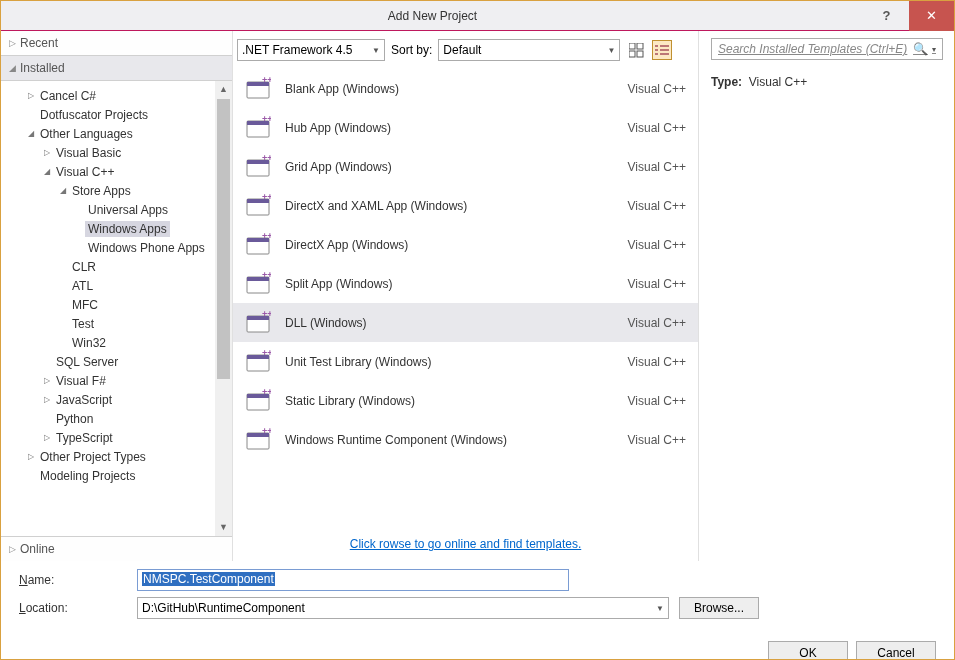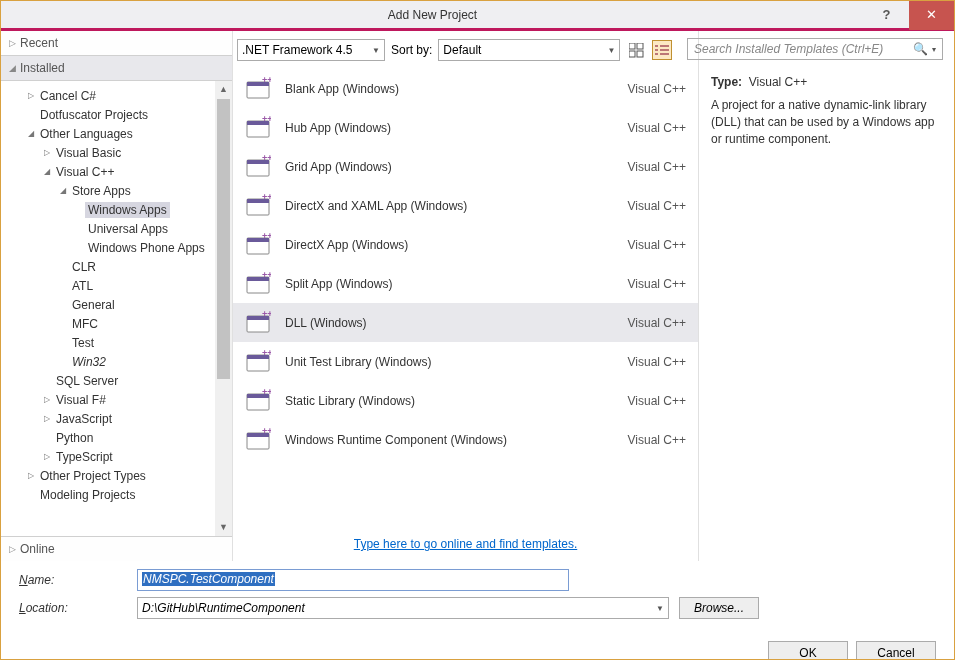--- a/index.html
+++ b/index.html
@@ -1,17 +1,17 @@
 <!DOCTYPE html>
 <html><head>
 <meta charset="utf-8">
 <style>
 * { box-sizing: border-box; margin: 0; padding: 0; font-family: "Segoe UI", Tahoma, sans-serif; }
 body { background: #fff; width: 955px; height: 660px; overflow: hidden; border: 1px solid #d9a140; }
-.titlebar { height: 30px; background: #efeff2; display: flex; align-items: center; border-bottom: 3px solid #be185d; }
+.titlebar { height: 30px; background: #efeff2; display: flex; align-items: center; border-bottom: 1px solid #be185d; }
 .titlebar-title { flex: 1; text-align: center; font-size: 12px; color: #333; }
 .titlebar-btns { display: flex; }
 .titlebar-btn { width: 45px; height: 30px; display: flex; align-items: center; justify-content: center; font-size: 13px; color: #555; }
 .titlebar-btn.close { background: #c7544f; color: #fff; }
 .main { display: flex; height: 530px; }
 .left { width: 232px; display: flex; flex-direction: column; border-right: 1px solid #e0e0e0; }
 .panel-hdr { padding: 5px 8px; font-size: 12px; color: #555; display: flex; align-items: center; background: #fefefe;}
 .panel-hdr .tri { width: 11px; font-size: 9px; color: #888; }
 .panel-hdr.expanded { background: #e8e8ec; border-top:1px solid #d0d0d0; border-bottom:1px solid #d0d0d0;}
 .tree-wrap { flex: 1; overflow: hidden; position: relative; padding: 5px 0; }
@@ -37,21 +37,21 @@
 .tpl-icon { width: 26px; height: 26px; margin-right: 14px; position: relative; }
 .tpl-icon svg { width: 26px; height: 26px; }
 .tpl-name { flex: 1; color: #333; }
 .tpl-lang { color: #555; font-size: 12px; }
 .online-link { text-align: center; padding: 10px; font-size: 12px; }
 .online-link a { color: #0066cc; text-decoration: underline; }
 .right { width: 256px; padding: 44px 12px 8px 12px; font-size: 12px; color: #333; border-left: 1px solid #e0e0e0;}
 .right .type-row { margin-bottom: 8px; }
 .right .desc { line-height: 1.4; }
 .bottom { padding: 8px 18px; font-size: 12px; }
-.form-row { display: flex; align-items: center; margin-bottom: 6px; font-style: italic; }
+.form-row { display: flex; align-items: center; margin-bottom: 6px; }
 .form-row label { width: 118px; color: #333; }
 .form-row label .ul { text-decoration: underline; }
 .form-row .input { border: 1px solid #7a9cd3; padding: 2px 4px; height: 22px; font-size: 12px; }
 .form-row .input.name { width: 432px; background: #fff; }
 .form-row .input.name .selected { background: #2f6fc1; color: #fff; padding: 0 1px; }
 .form-row .input.loc { width: 532px; border: 1px solid #ababab; display: flex; align-items: center; }
 .form-row .input.loc span:first-child { flex: 1; }
 .form-row .btn { border: 1px solid #ababab; background: #eee; padding: 2px 14px; margin-left: 10px; font-size: 12px; height: 22px; display:flex; align-items:center;}
 .btnbar { display: flex; justify-content: flex-end; gap: 8px; padding: 8px 18px 14px; }
 .btnbar .btn { border: 1px solid #ababab; background: #eee; width: 80px; height: 24px; font-size: 12px; display:flex; align-items:center; justify-content:center;}
@@ -101,51 +101,47 @@
           <div class="row" style="padding-left: 36px;">
             <span class="tri">◢</span>
             <span class="lbl">Visual C++</span>
           </div>
           <div class="row" style="padding-left: 52px;">
             <span class="tri">◢</span>
             <span class="lbl">Store Apps</span>
           </div>
           <div class="row" style="padding-left: 68px;">
             <span class="tri"></span>
+            <span class="lbl">Universal Apps</span>
+          </div>
+          <div class="row" style="padding-left: 68px;">
+            <span class="tri"></span>
             <span class="lbl sel">Windows Apps</span>
           </div>
           <div class="row" style="padding-left: 68px;">
             <span class="tri"></span>
-            <span class="lbl">Universal Apps</span>
-          </div>
-          <div class="row" style="padding-left: 68px;">
-            <span class="tri"></span>
             <span class="lbl">Windows Phone Apps</span>
           </div>
           <div class="row" style="padding-left: 52px;">
             <span class="tri"></span>
             <span class="lbl">CLR</span>
           </div>
           <div class="row" style="padding-left: 52px;">
             <span class="tri"></span>
             <span class="lbl">ATL</span>
           </div>
           <div class="row" style="padding-left: 52px;">
             <span class="tri"></span>
-            <span class="lbl">General</span>
-          </div>
-          <div class="row" style="padding-left: 52px;">
-            <span class="tri"></span>
             <span class="lbl">MFC</span>
           </div>
           <div class="row" style="padding-left: 52px; text-align: right;">
             <span class="tri"></span>
             <span class="lbl">Test</span>
           </div>
-          <div class="row" style="padding-left: 52px; font-style: italic;">
+          <div class="row" style="padding-left: 52px;">
             <span class="tri"></span>
             <span class="lbl">Win32</span>
           </div>
           <div class="row" style="padding-left: 36px;">
             <span class="tri"></span>
             <span class="lbl">SQL Server</span>
           </div>
           <div class="row" style="padding-left: 36px;">
             <span class="tri">▷</span>
             <span class="lbl">Visual F#</span>
@@ -302,38 +298,37 @@
           <div class="tpl-icon"><svg viewBox="0 0 26 26">
               <rect x="2" y="6" width="22" height="16" rx="1" fill="#fff" stroke="#888"></rect>
               <rect x="2" y="6" width="22" height="4" fill="#6a5a9a"></rect>
               <text x="17" y="7" font-size="9" fill="#9a5aa8" font-weight="bold">++</text>
             </svg></div>
           <div class="tpl-name">Windows Runtime Component (Windows)</div>
           <div class="tpl-lang">Visual C++</div>
         </div>
       </div>
     <div class="online-link">
-      <a href="#">Type here to go online and find templates.</a>
+      <a href="#">Click rowse to go online and find templates.</a>
     </div>
   </div>
 
   <div class="right">
     <div style="position:absolute; top:38px; right:12px;">
-      <div class="searchbox" style="width:256px;">
+      <div class="searchbox" style="width:232px;text-decoration:underline;">
         <span>Search Installed Templates (Ctrl+E)</span>
         <span style="flex:1"></span>
         <span style="color:#333;font-style:normal;">🔍</span>
         <span style="font-size:8px;color:#555;font-style:normal;margin-left:4px;">▾</span>
       </div>
     </div>
     <div class="type-row">
       <b>Type:</b>&nbsp;
       <span>Visual C++</span>
     </div>
-    <div class="desc">A project for a native dynamic-link library (DLL) that can be used by a Windows app or runtime component.</div>
   </div>
 </div>
 
 <div class="bottom">
   <div class="form-row">
     <label><span class="ul">N</span>ame:</label>
     <div class="input name">
       <span class="selected">NMSPC.TestComponent</span>
     </div>
   </div>

